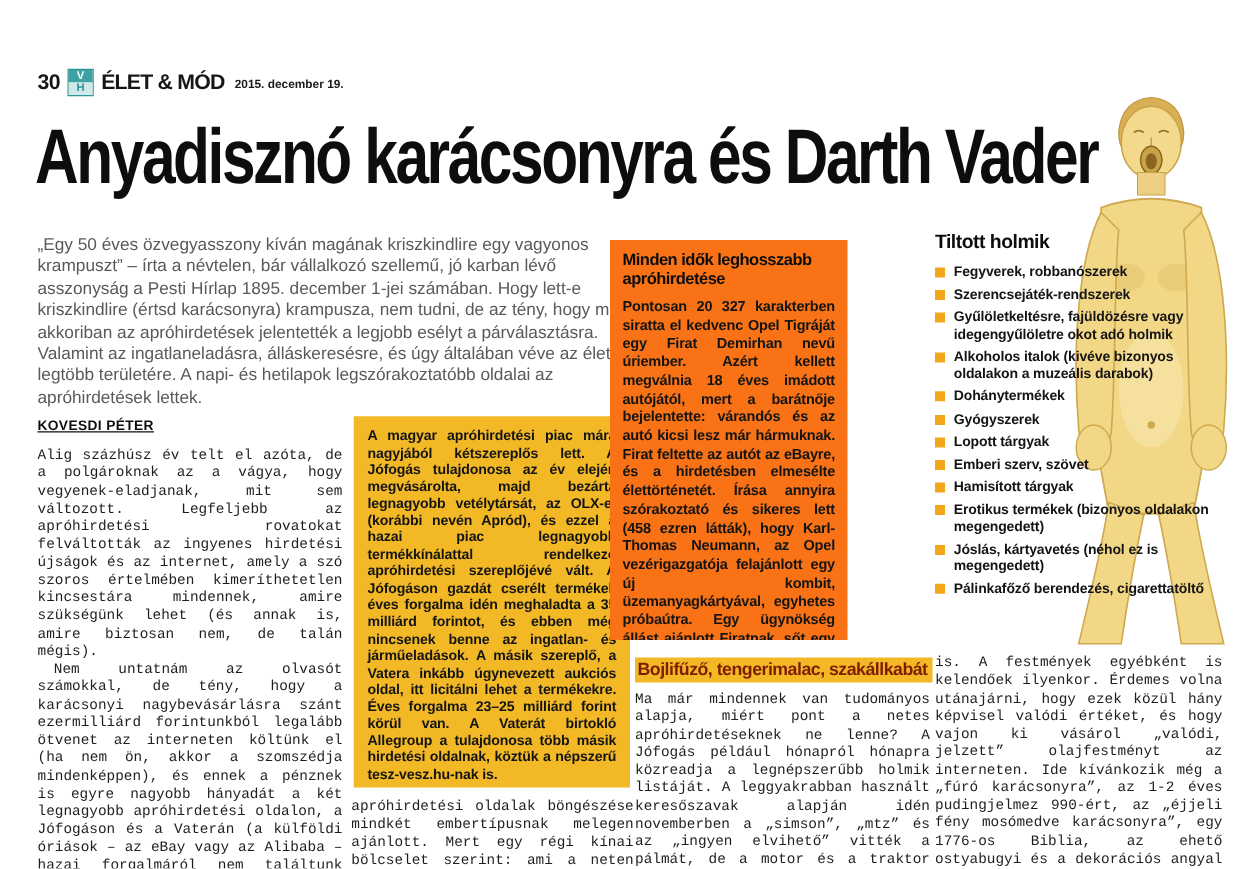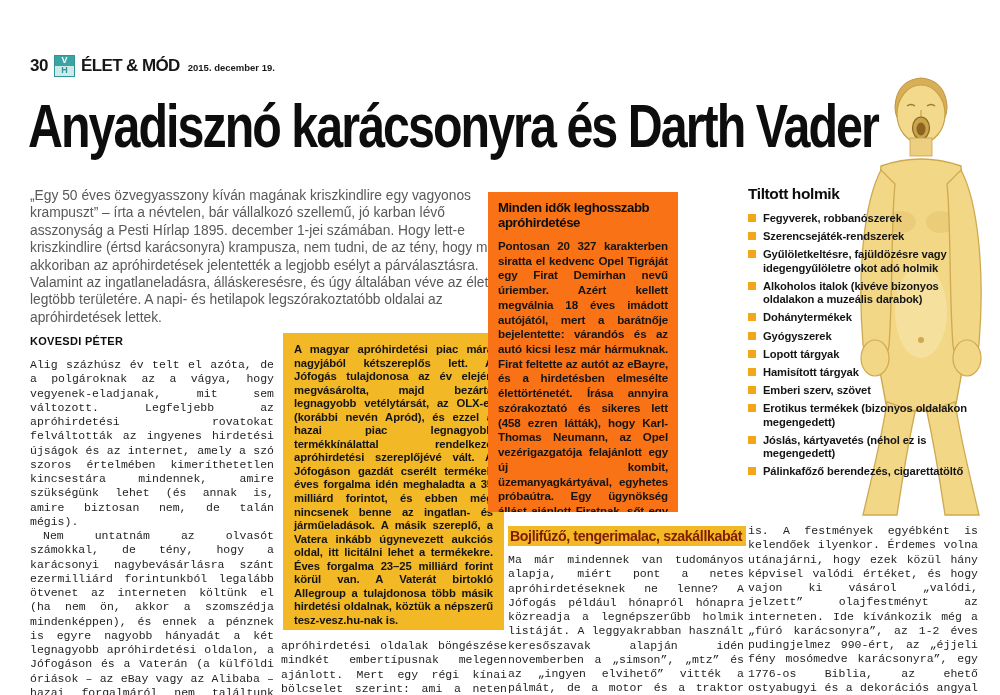--- a/index.html
+++ b/index.html
@@ -18,21 +18,21 @@
   
   .headline { position:absolute; left:28px; top:90px; font-size:62px; font-weight:bold;
               letter-spacing:-2.5px; white-space:nowrap; color:#0d0d0d;
               transform:scaleX(0.78); transform-origin:left top; }
 
   
   .lead { position:absolute; left:30px; top:187px; width:478px; font-size:13.8px;
           line-height:1.26; color:#595959; }
 
   .byline { position:absolute; left:30px; top:335px; font-size:11px; font-weight:bold;
-            letter-spacing:0.3px; color:#0d0d0d; }
+            letter-spacing:0.3px; color:#0d0d0d;text-decoration:underline; }
 
   
   .serif { font-family:"DejaVu Serif","Liberation Serif",serif; font-size:11.5px;
            line-height:1.24; color:#1e1e1e; text-align:justify; }
   .serif p { margin:0;font-family:Liberation Mono, monospace; }
   .serif p.ind { text-indent:13px; }
   .col1 { position:absolute; left:30px; top:358px; width:244px; height:337px; overflow:hidden; }
   .col2after { position:absolute; left:281px; top:639px; width:226px; height:56px; overflow:hidden; }
   .col3body { position:absolute; left:508px; top:553px; width:236px; height:142px; overflow:hidden; }
   .col4body { position:absolute; left:748px; top:524px; width:230px; height:171px; overflow:hidden; }
@@ -173,25 +173,25 @@
     <div class="li">
         <span class="sq"></span>
         <span class="txt">Gyógyszerek</span>
       </div>
     <div class="li">
         <span class="sq"></span>
         <span class="txt">Lopott tárgyak</span>
       </div>
     <div class="li">
         <span class="sq"></span>
+        <span class="txt">Emberi szerv, szövet</span>
+      </div>
+    <div class="li">
+        <span class="sq"></span>
         <span class="txt">Hamisított tárgyak</span>
-      </div>
-    <div class="li">
-        <span class="sq"></span>
-        <span class="txt">Emberi szerv, szövet</span>
       </div>
     <div class="li">
         <span class="sq"></span>
         <span class="txt">Erotikus termékek (bizonyos oldalakon megengedett)</span>
       </div>
     <div class="li">
         <span class="sq"></span>
         <span class="txt">Jóslás, kártyavetés (néhol ez is megengedett)</span>
       </div>
     <div class="li">

